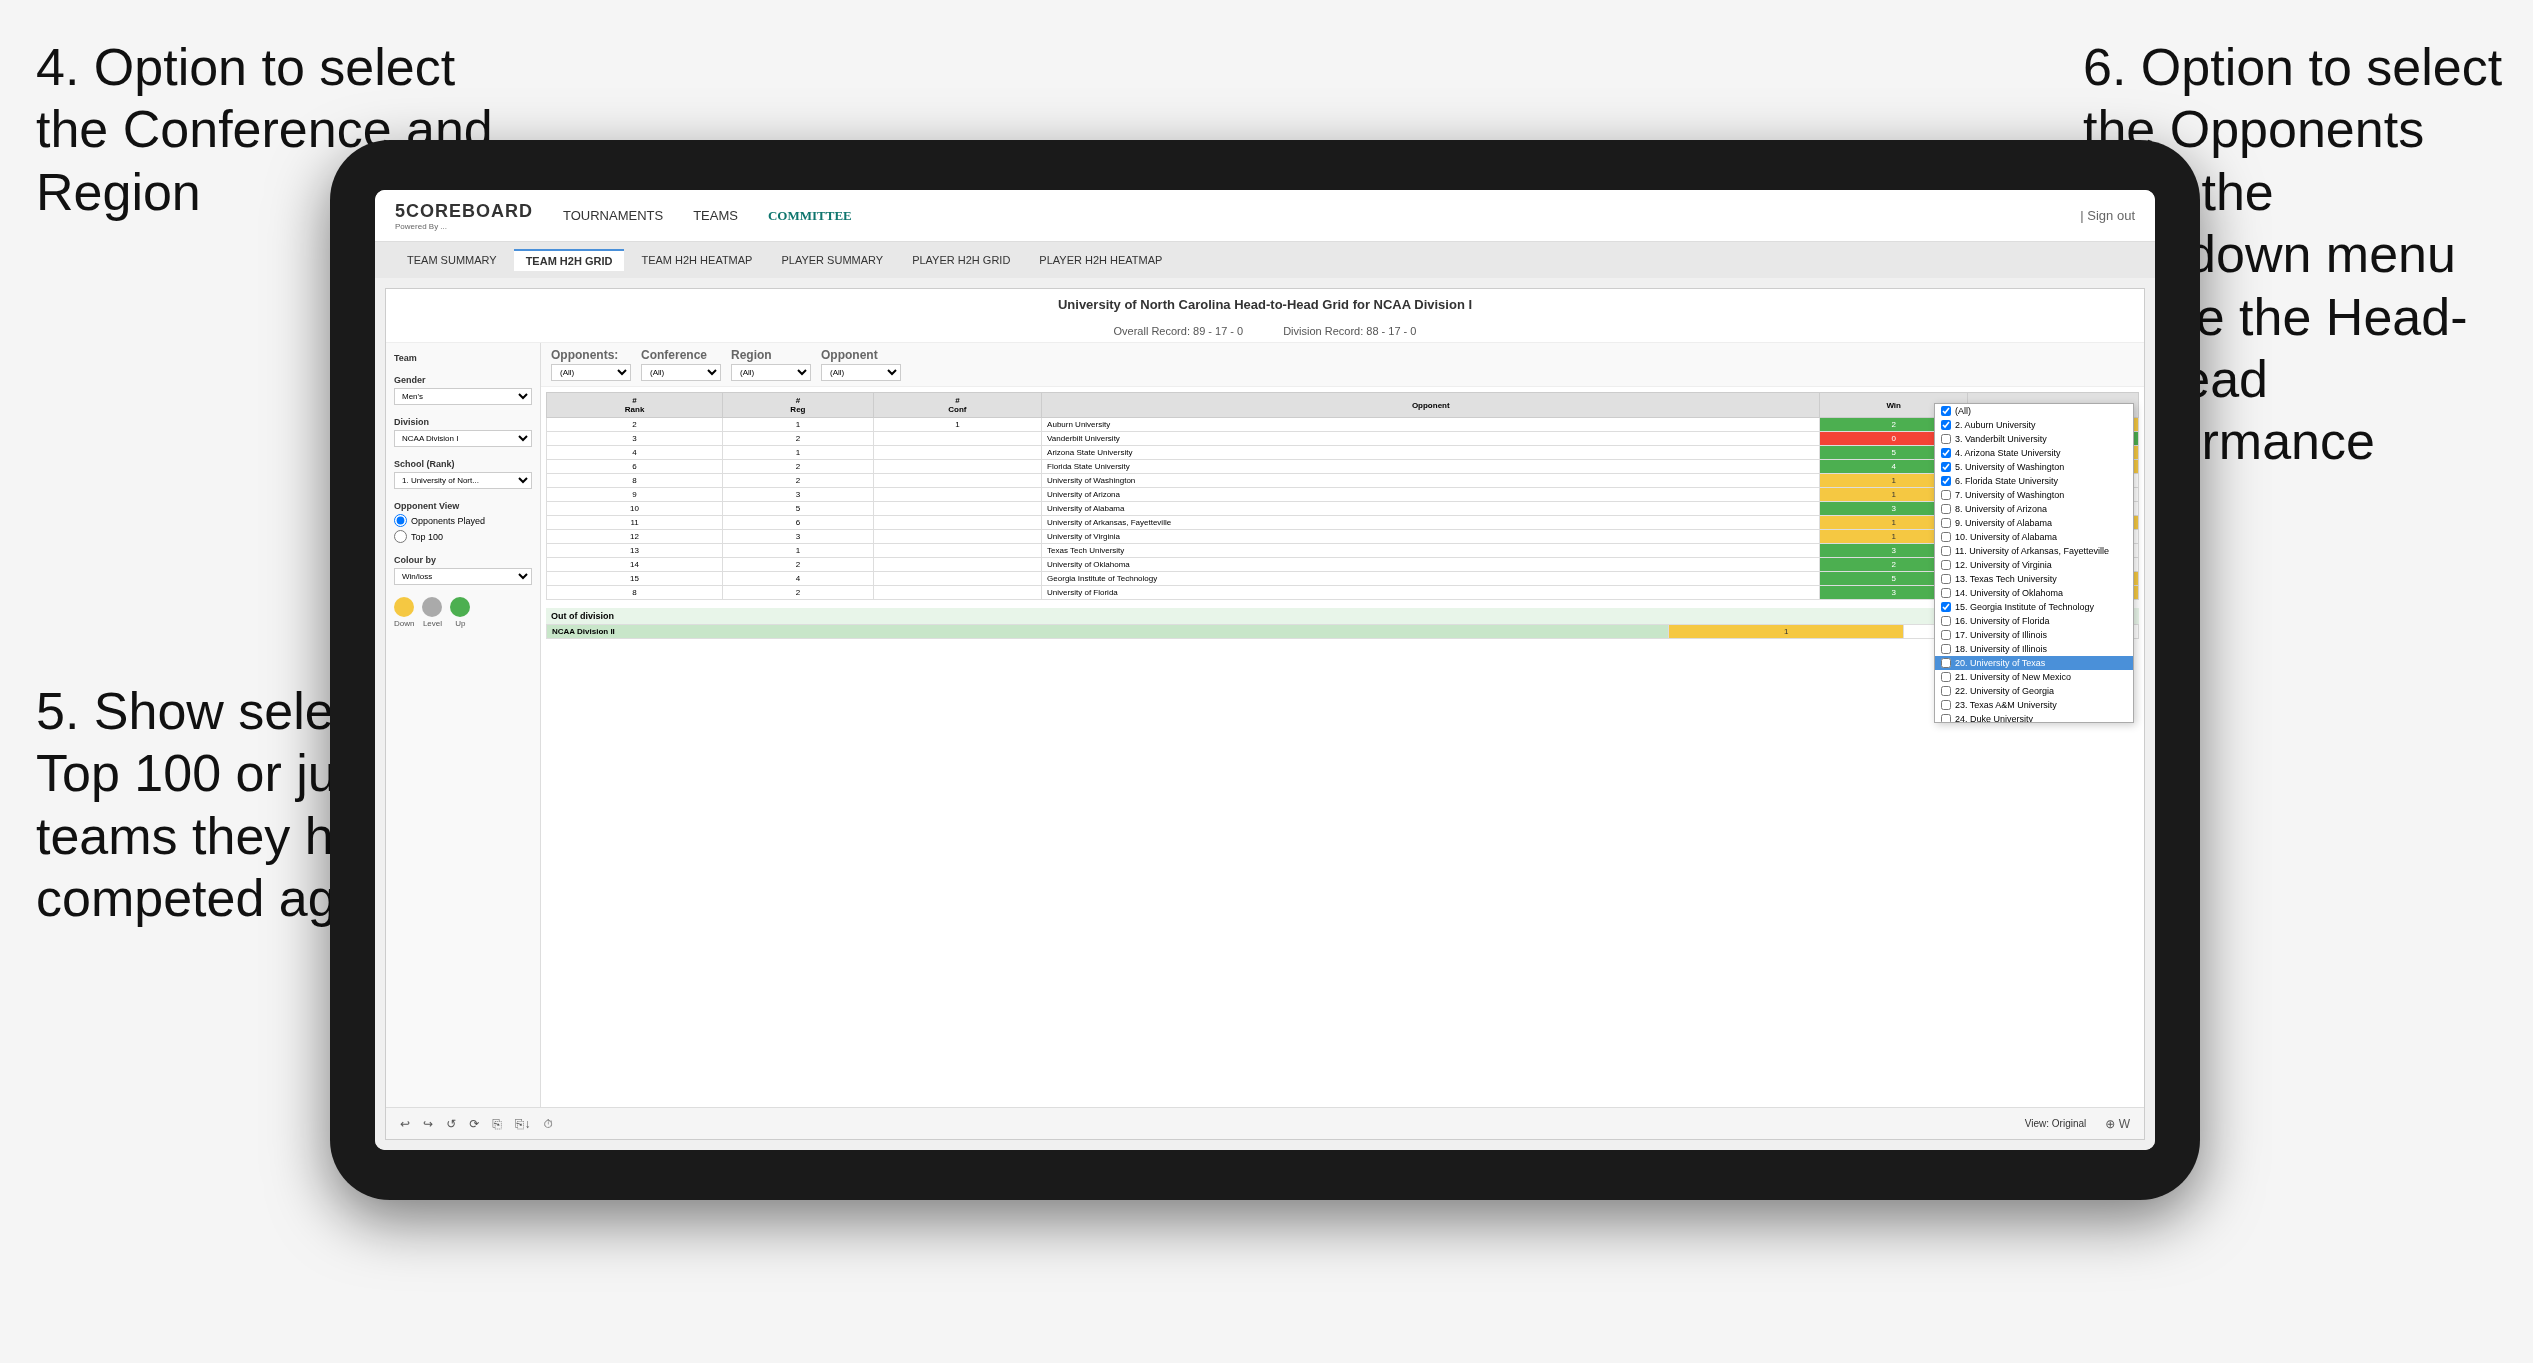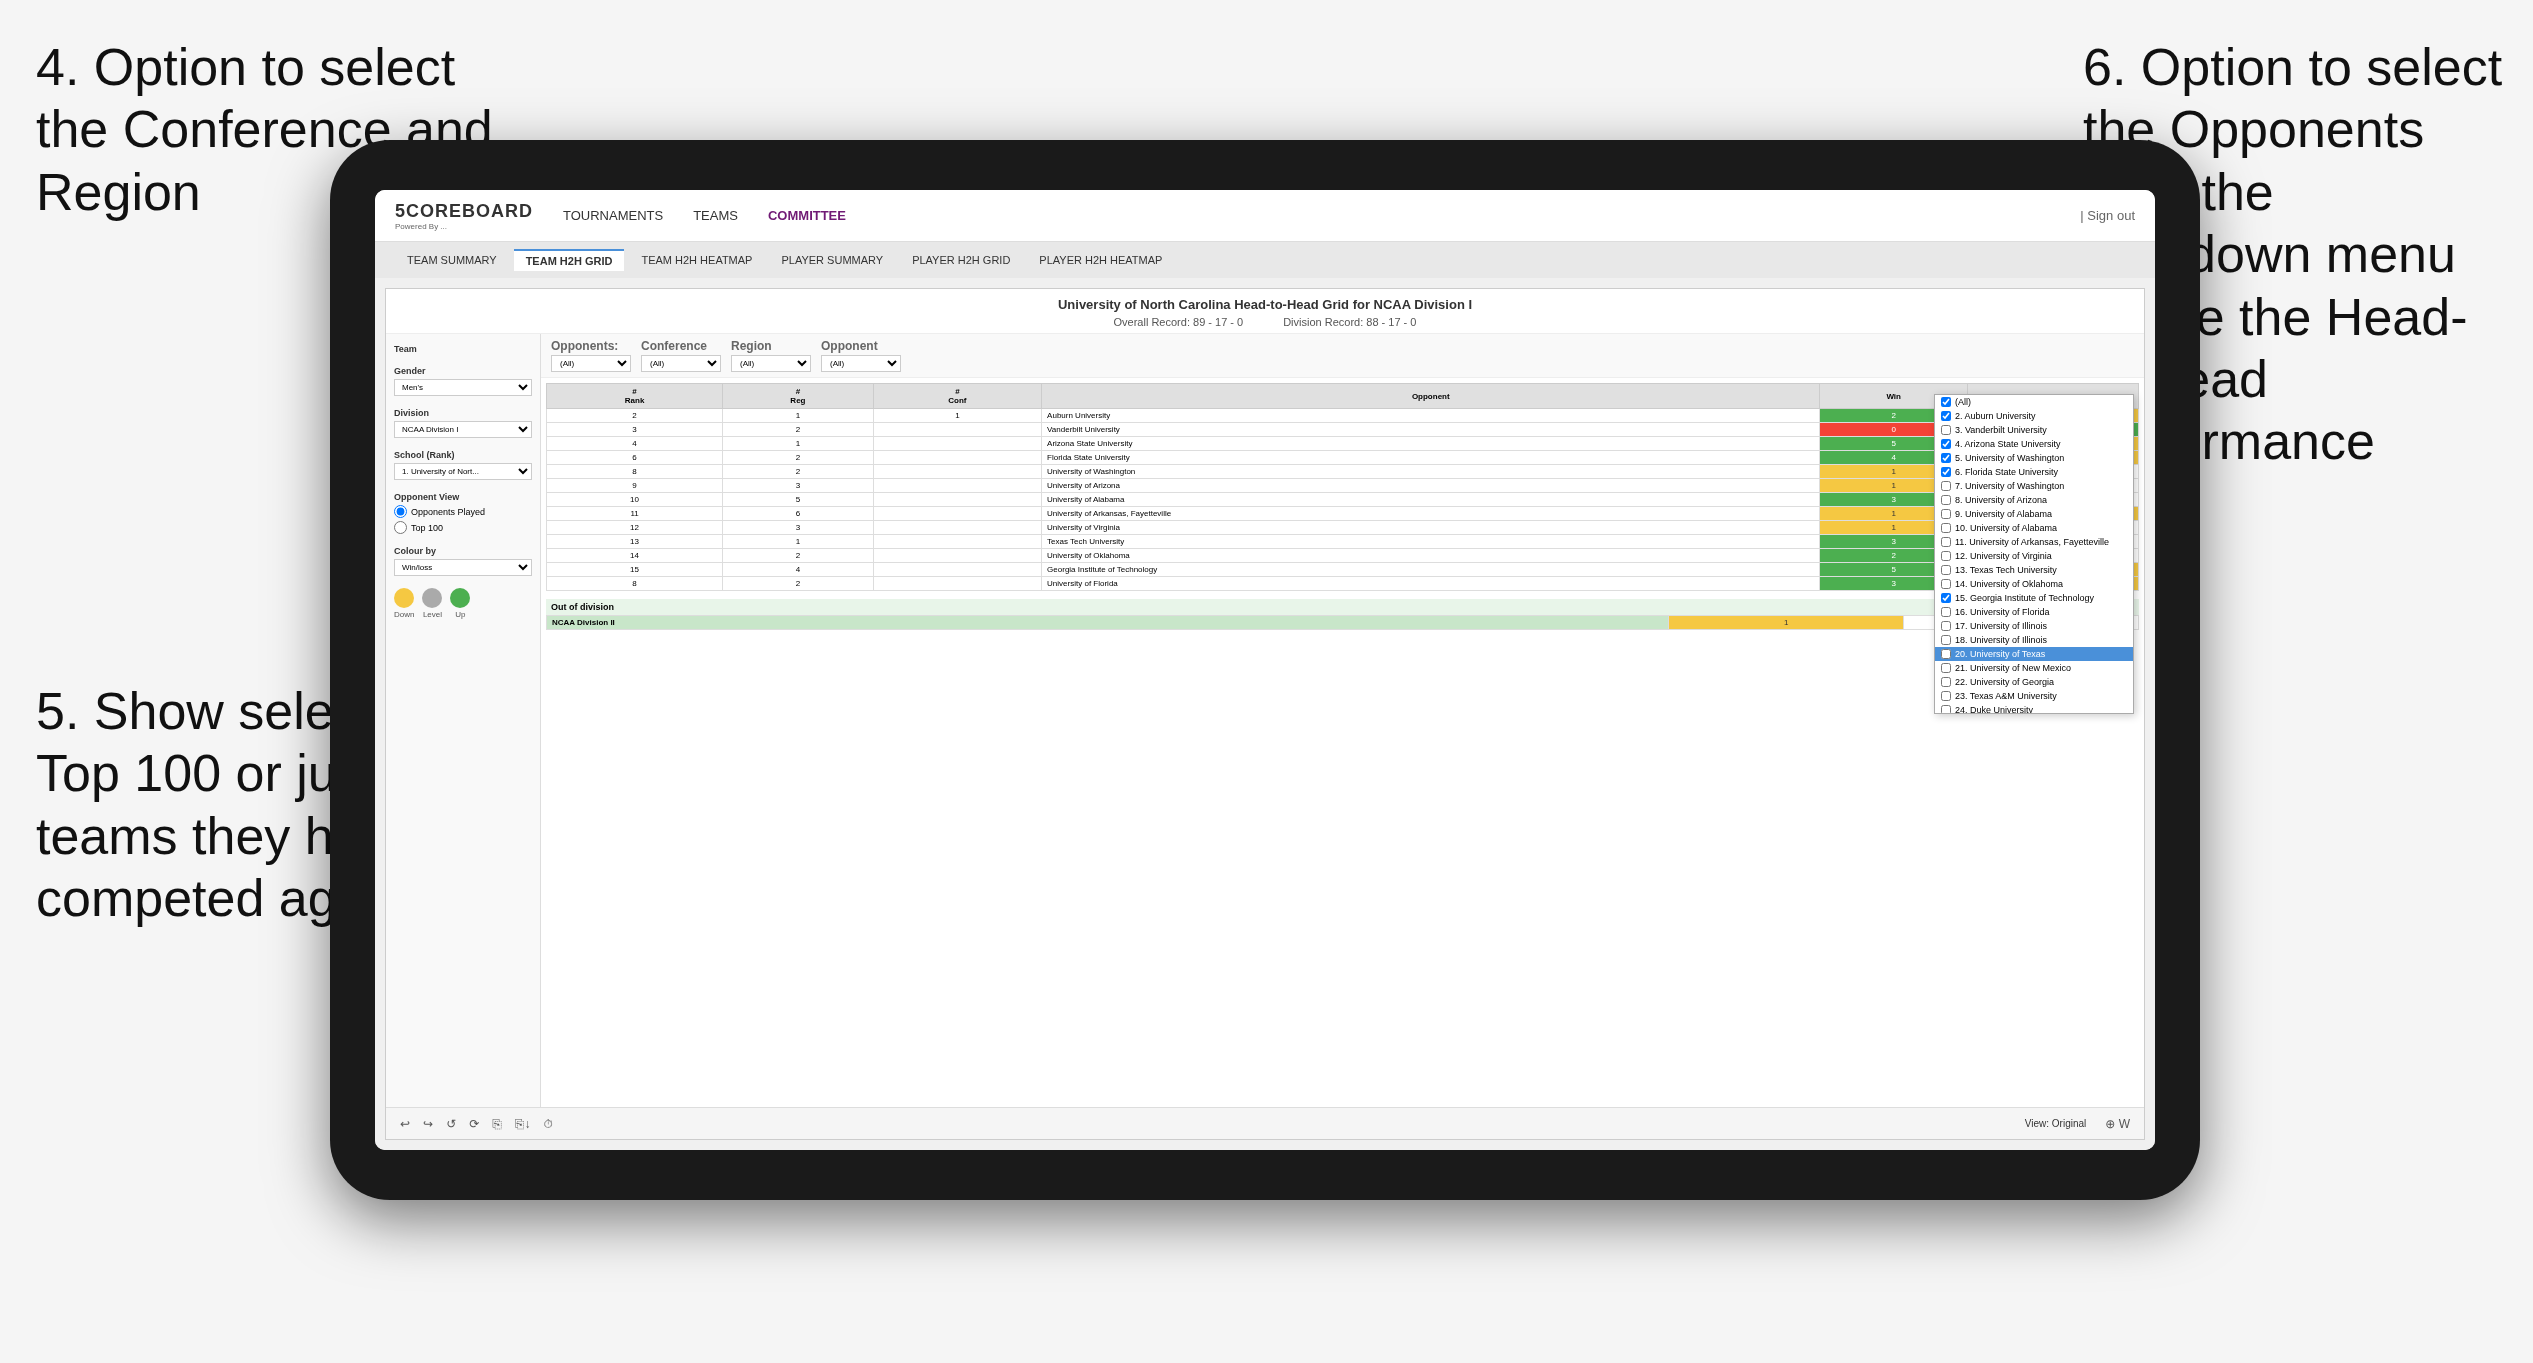--- a/index.html
+++ b/index.html
@@ -110,22 +110,23 @@
     }
 
     .nav-link {
       font-size: 13px;
       color: #333;
       text-decoration: none;
       padding: 5px 0;
     }
 
     .nav-link.active {
-      color: #701a75;
+      color: #0f766e;
       font-weight: bold;
+      font-family: Liberation Serif, serif;
     }
 
     .nav-right {
       font-size: 13px;
       color: #666;
     }
 
     
     .sub-nav {
       display: flex;
@@ -177,21 +178,21 @@
       padding: 8px 15px 5px;
       border-bottom: 1px solid #eee;
       flex-shrink: 0;
     }
 
     .report-title-row {
       display: flex;
       justify-content: flex-end;
       align-items: center;
       gap: 40px;
-      margin-bottom: 4px;
+      margin-bottom: 13px;
     }
 
     
     .report-body {
       display: flex;
       flex: 1;
       overflow: hidden;
     }
 
     .left-panel {

